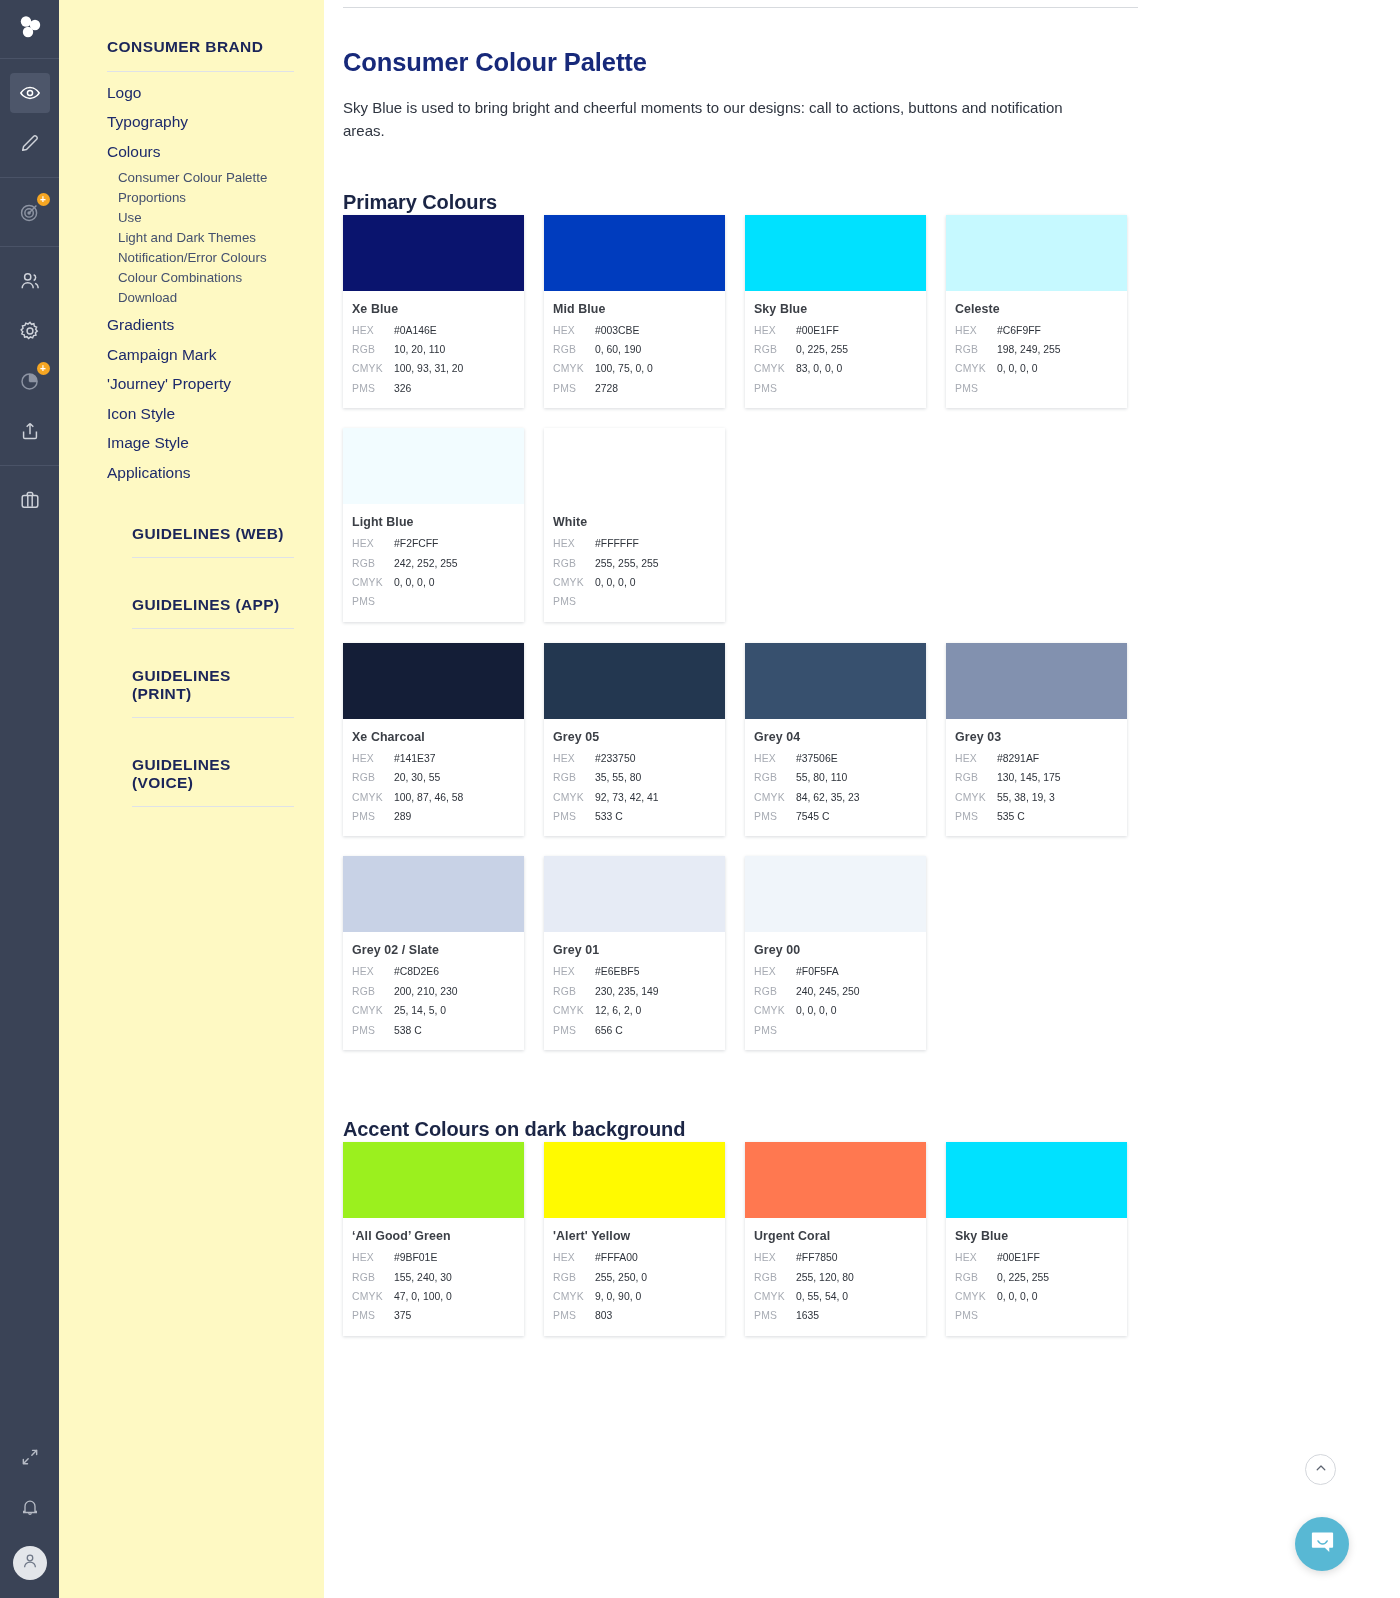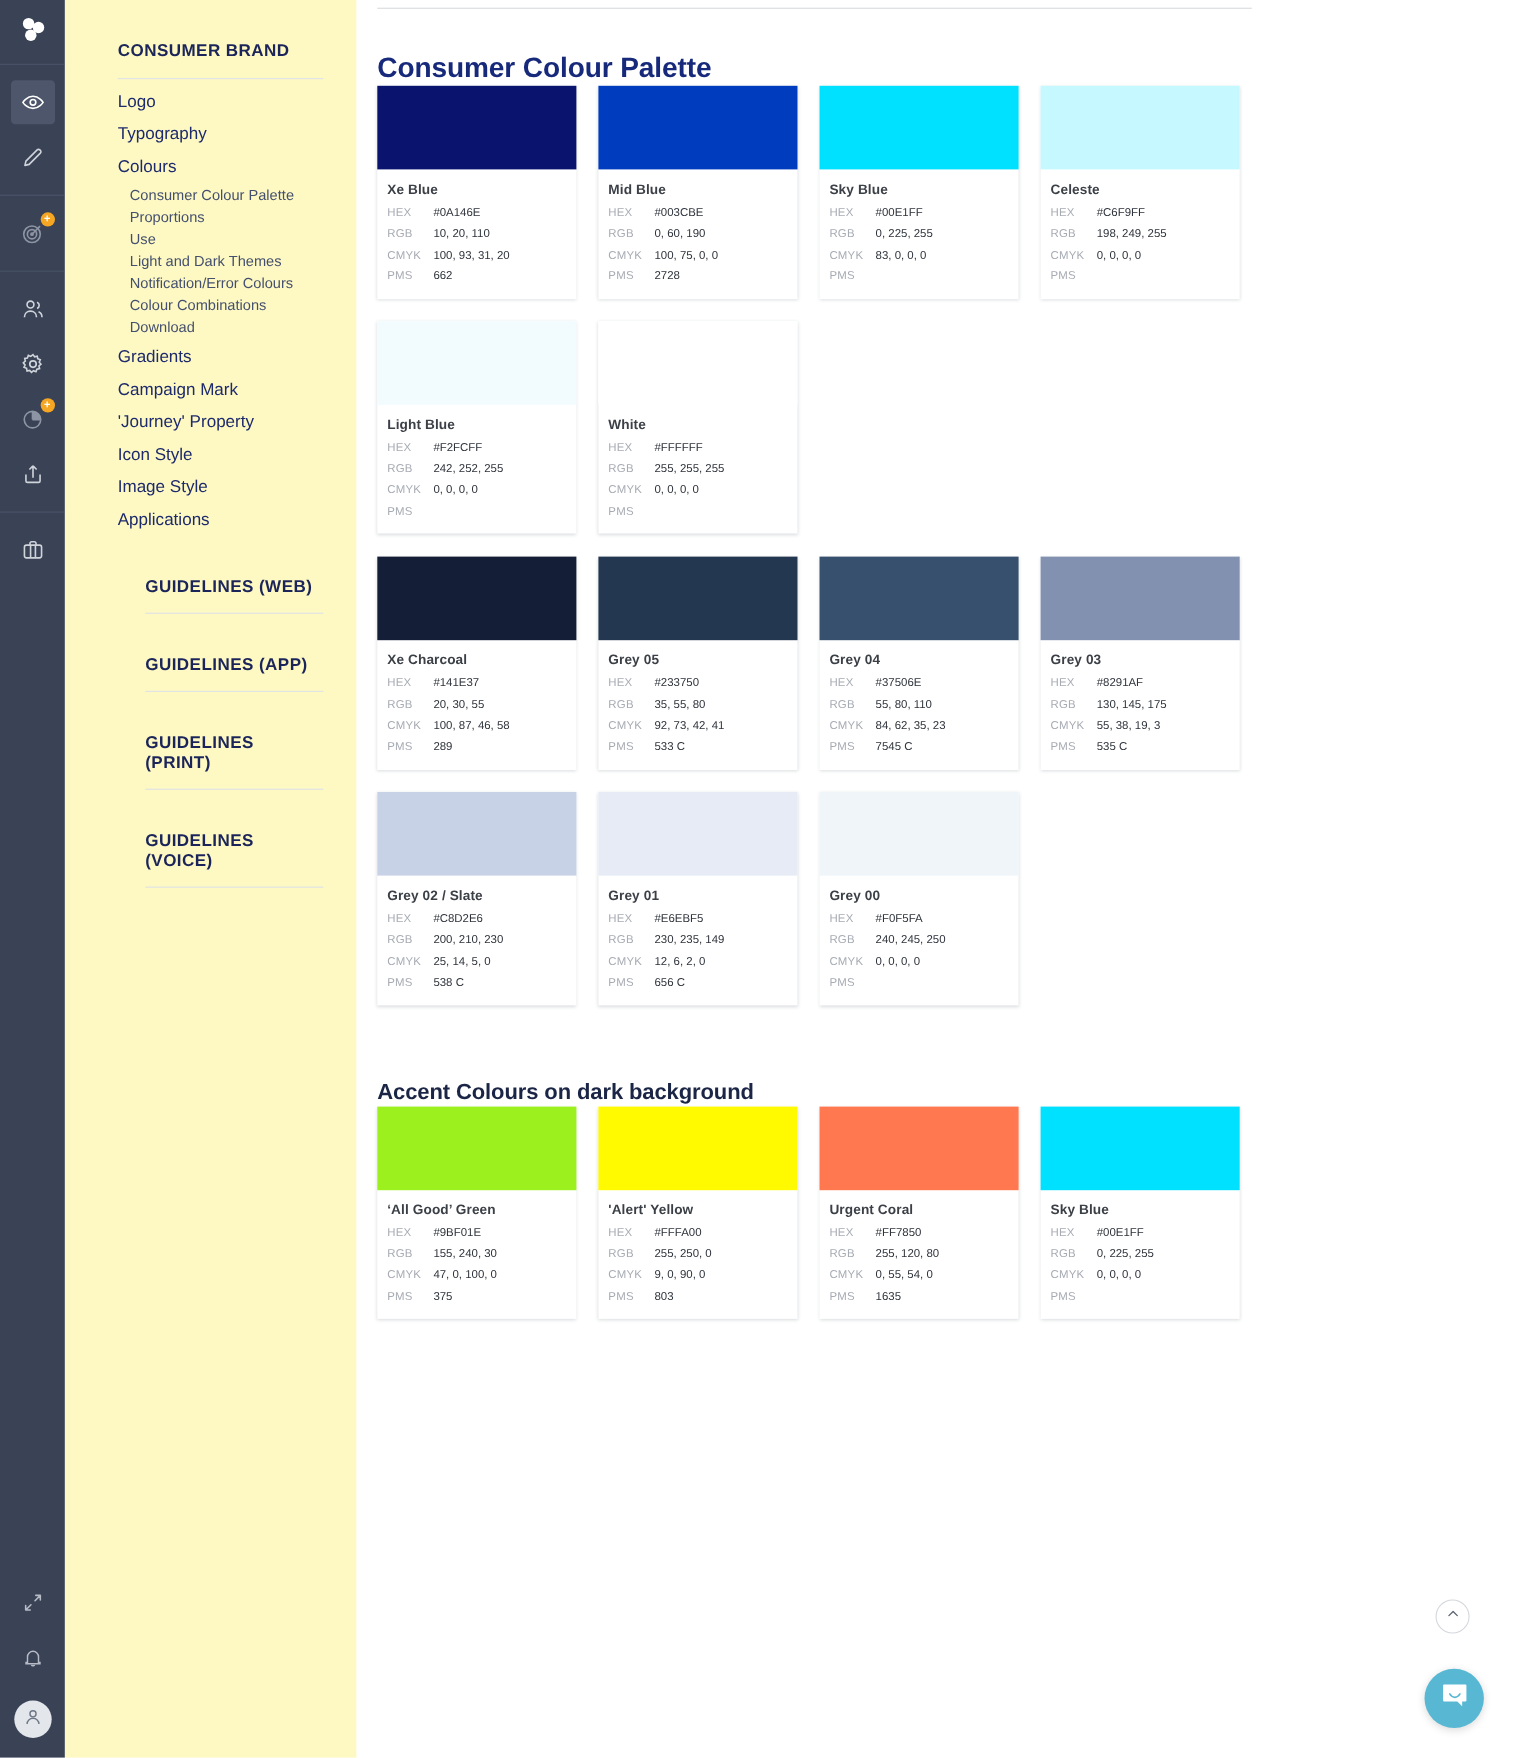--- a/index.html
+++ b/index.html
@@ -366,42 +366,44 @@
   <div class="nav-section rest">GUIDELINES (APP)</div>
   <div class="nav-section rest">GUIDELINES (PRINT)</div>
   <div class="nav-section rest">GUIDELINES (VOICE)</div>
 </nav>
 
 <main class="main">
   <div class="top-rule"></div>
 
   <h1 class="page-title">Consumer Colour Palette</h1>
 
+  <p class="para">Sky Blue is used to bring bright and cheerful moments to our designs: call to actions, buttons and notification areas.</p>
 
   <div id="sections-root">
+      <h2 class="section-title">Primary Colours</h2>
       <div class="grid">
         <div class="card">
           <div class="swatch" style="background: rgb(10, 20, 110);"></div>
           <div class="card-body">
             <div class="card-name">Xe Blue</div>
             <div class="spec">
               <span class="spec-k">HEX</span>
               <span class="spec-v">#0A146E</span>
             </div>
             <div class="spec">
               <span class="spec-k">RGB</span>
               <span class="spec-v">10, 20, 110</span>
             </div>
             <div class="spec">
               <span class="spec-k">CMYK</span>
               <span class="spec-v">100, 93, 31, 20</span>
             </div>
             <div class="spec">
               <span class="spec-k">PMS</span>
-              <span class="spec-v">662</span>
+              <span class="spec-v">326</span>
             </div>
           </div>
         </div>
         <div class="card">
           <div class="swatch" style="background: rgb(0, 60, 190);"></div>
           <div class="card-body">
             <div class="card-name">Mid Blue</div>
             <div class="spec">
               <span class="spec-k">HEX</span>
               <span class="spec-v">#003CBE</span>

